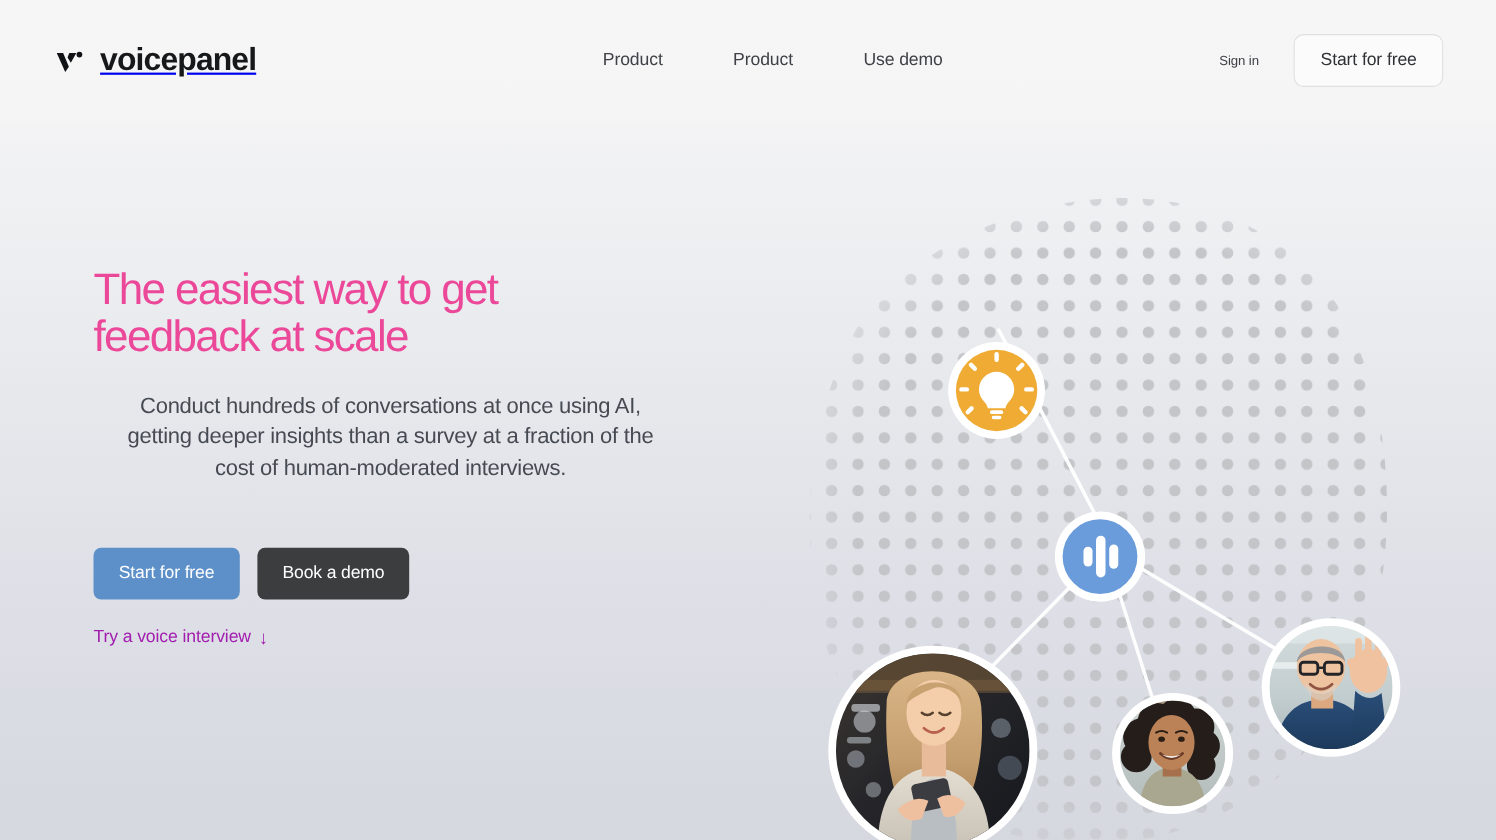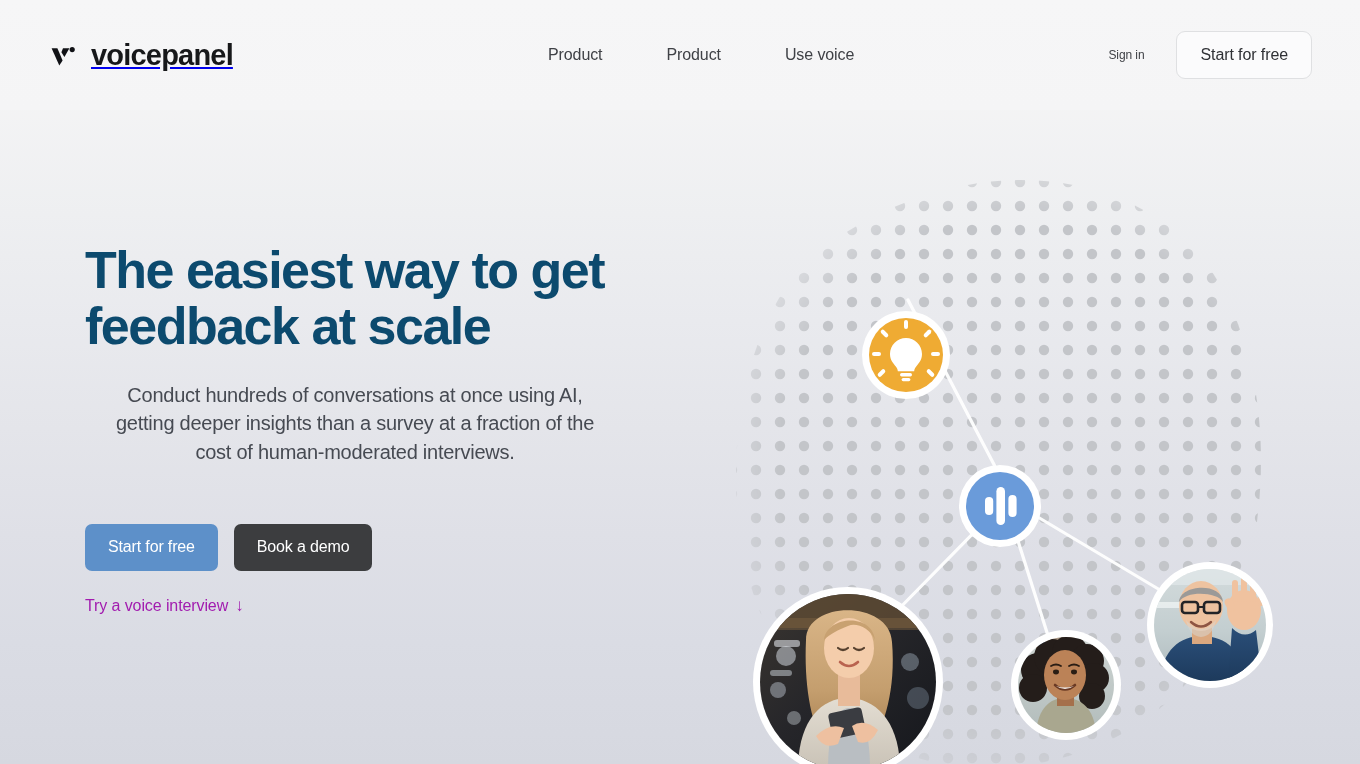--- a/index.html
+++ b/index.html
@@ -63,21 +63,21 @@
   }
 
   
   .hero{
     position:absolute; top:110px; left:0; right:0; bottom:0;
   }
   .hero-copy{
     position:absolute; left:85px; top:132px; width:620px;
   }
   .hero-title{
-    font-size:52px; font-weight:bold; color:#0c4a6e;
+    font-size:40px; font-weight:normal; color:#ec4899;
     line-height:1.085; letter-spacing:-1.5px;
     white-space:pre-line;
   }
   .hero-sub{
     margin-top:26px;
     font-size:20px; color:#464a52; line-height:1.42;
     letter-spacing:-0.25px; white-space:pre-line;
     max-width:540px;
     text-align:center;
   }
@@ -118,21 +118,21 @@
         <path d="M15.0 8.2 L21.4 8.2 L16.4 17.0 L13.4 12.2 Z" fill="#111216"></path>
         <circle cx="24.2" cy="9.6" r="2.6" fill="#111216"></circle>
       </svg>
     </span>
     <span class="brand-name">voicepanel</span>
   </a>
 
   <nav class="nav-main">
     <a class="nav-link" href="#">Product</a>
     <a class="nav-link" href="#">Product</a>
-    <a class="nav-link" href="#">Use voice</a>
+    <a class="nav-link" href="#">Use demo</a>
   </nav>
 
   <div class="header-right">
     <a class="signin-link" href="#">Sign in</a>
     <button class="nav-cta">Start for free</button>
   </div>
 
 </header>
 
 <main class="hero">

